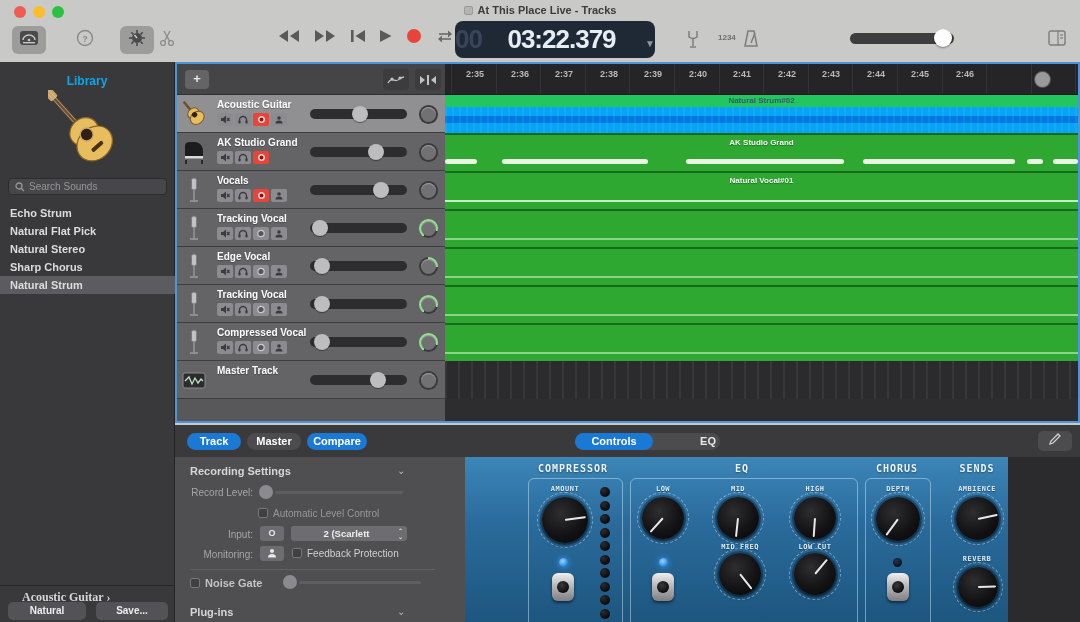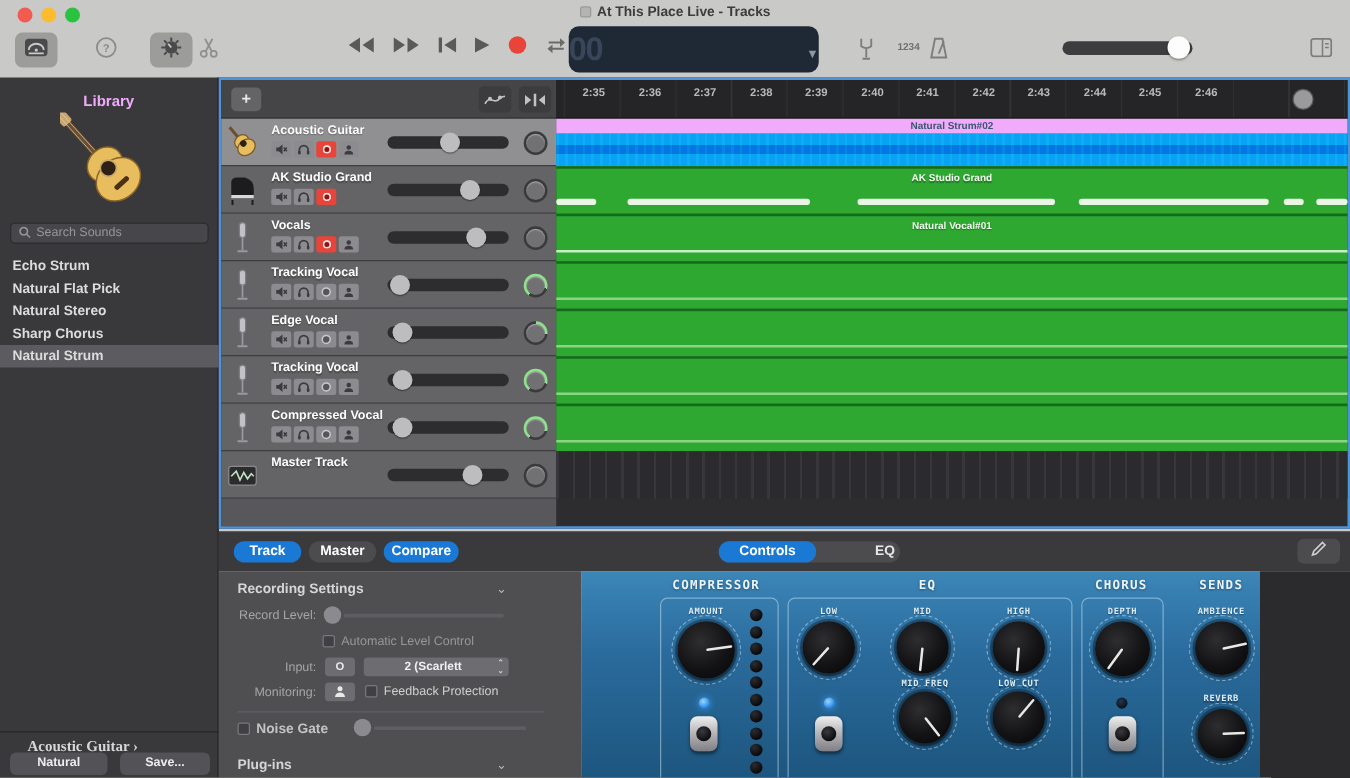--- a/index.html
+++ b/index.html
@@ -20,21 +20,21 @@
   .lcd { left:455px; top:21px; width:200px; height:37px; background:#1f2935; border-radius:8px; display:flex; align-items:center; justify-content:space-between; color:#e6edf4; }
   .lcd .dim { color:#39465a; font-size:26px; font-weight:bold; letter-spacing:-1px; }
   .lcd .time { font-size:26px; font-weight:bold; letter-spacing:-1px; margin-left:2px; }
   .lcd .chev { color:#8d97a3; font-size:10px; margin-left:6px; margin-top:8px; }
   .counticon { top:33px; font-size:8px; font-weight:bold; color:#6f6f6d; letter-spacing:0; }
   .volslider { left:850px; top:33px; width:104px; height:11px; background:#3d3d3f; border-radius:6px; }
   .volthumb { left:84px; top:-4px; width:18px; height:18px; background:#fdfdfd; border-radius:50%; box-shadow:0 1px 2px rgba(0,0,0,.4); }
 
   
   .sidebar { left:0; top:62px; width:175px; height:560px; background:#39393b; border-right:1px solid #232325; }
-  .libtitle { top:12px; width:100%; text-align:center; color:#f0abfc; font-size:12px; font-weight:bold; }
+  .libtitle { top:12px; width:100%; text-align:center; color:#0ea5e9; font-size:12px; font-weight:bold; }
   .searchbox { left:8px; top:116px; width:159px; height:17px; background:#47474b; border:1px solid #2c2c2e; border-radius:4px; display:flex; align-items:center; padding:0 6px; gap:4px; }
   .searchbox .ph { color:#969696; font-size:10px; }
   .liblist { left:0; top:142px; width:175px; }
   .libitem { height:18px; line-height:18px; padding-left:10px; color:#dcdcdc; font-size:11px; font-weight:bold; }
   .libitem.sel { background:#5c5c60; }
 
   
   .tracksarea { left:175px; top:62px; width:905px; height:361px; border:2px solid #4f94d6; background:#2d2d2f; }
   .theadtop { left:0; top:0; width:268px; height:31px; background:#454548; border-bottom:1px solid #303032; }
   .addbtn { left:8px; top:6px; width:24px; height:19px; background:#646467; border-radius:4px; color:#e8e8e8; font-size:13px; font-weight:bold; text-align:center; line-height:18px; }
@@ -55,21 +55,21 @@
   .tb.rec-on i { background:#8f1410; box-shadow:inset 0 0 0 1.5px #ffd9d6; }
   .vslider { left:133px; top:14px; width:97px; height:10px; background:#2d2d30; border-radius:6px; }
   .vthumb { top:-3px; width:16px; height:16px; border-radius:50%; background:#bdbdbf; box-shadow:0 1px 1px rgba(0,0,0,.4); }
   .pan { left:242px; top:10px; width:19px; height:19px; border-radius:50%; background:#3a3a3d; display:flex; align-items:center; justify-content:center; }
   .pan .inner { width:15px; height:15px; border-radius:50%; background:#717174; box-shadow:inset 0 1px 1px rgba(255,255,255,.35); }
   .pan.g270 { background:conic-gradient(from 215deg, #8fe28c 0 250deg, #3a3a3d 250deg 360deg); }
   .pan.g90  { background:conic-gradient(from 0deg,  #8fe28c 0 95deg,  #3a3a3d 95deg 360deg); }
 
   .regions { left:268px; top:31px; width:633px; height:304px; }
   .rrow { left:0; width:633px; height:38px; }
-  .region-blue .strip { height:12px; background:#f0abfc; color:#39576e; font-size:8px; font-weight:bold; text-align:center; line-height:12px; }
+  .region-blue .strip { height:12px; background:#22c55e; color:#39576e; font-size:8px; font-weight:bold; text-align:center; line-height:12px; }
   .region-blue .body { height:26px; background:#1f8ed6;
      background-image:linear-gradient(180deg, #2a97dc 0 35%, #1265a2 35% 62%, #2a97dc 62% 100%),
      repeating-linear-gradient(90deg, rgba(255,255,255,.12) 0 2px, transparent 2px 7px); background-blend-mode:overlay; }
   .region-green { background:#2fa832; border-top:2px solid #146b1c; position:absolute; }
   .rlabel { width:100%; top:3px; text-align:center; color:#f2fbf0; font-size:8px; font-weight:bold; text-shadow:0 1px 1px rgba(0,0,0,.35); }
   .noteband i { position:absolute; height:5px; background:#e9f6e6; border-radius:3px; top:24px; }
   .waveline { left:0; top:27px; width:100%; height:2px; background:rgba(235,255,230,.8); }
   .waveline.faint { background:rgba(215,245,205,.55); }
   .masterrow { background:repeating-linear-gradient(90deg, #37373b 0 2px, #2b2b2e 2px 13px); height:38px; } 
 
@@ -213,20 +213,21 @@
             <path d="M15 10 h-10"></path>
           </g>
           <path d="M12 1.5 L16 5 L12 8.5 Z" fill="#6a6a68"></path>
           <path d="M6 6.5 L2 10 L6 13.5 Z" fill="#6a6a68"></path>
         </svg>
       </span>
   </div>
 
   <div class="abs lcd">
     <span class="dim">00</span>
+    <span class="time">03:22.379</span>
     <span class="chev">▼</span>
   </div>
 
   <span class="abs" style="left:685px;top:29px;"><svg width="16" height="20" viewBox="0 0 16 20">
         <g stroke="#7d7d7b" stroke-width="1.5" fill="none">
           <path d="M4 2 L4 8 Q8 11 12 8 L12 2"></path>
           <line x1="8" y1="10" x2="8" y2="17"></line>
           <line x1="5" y1="18" x2="11" y2="18"></line>
         </g>
       </svg></span>

